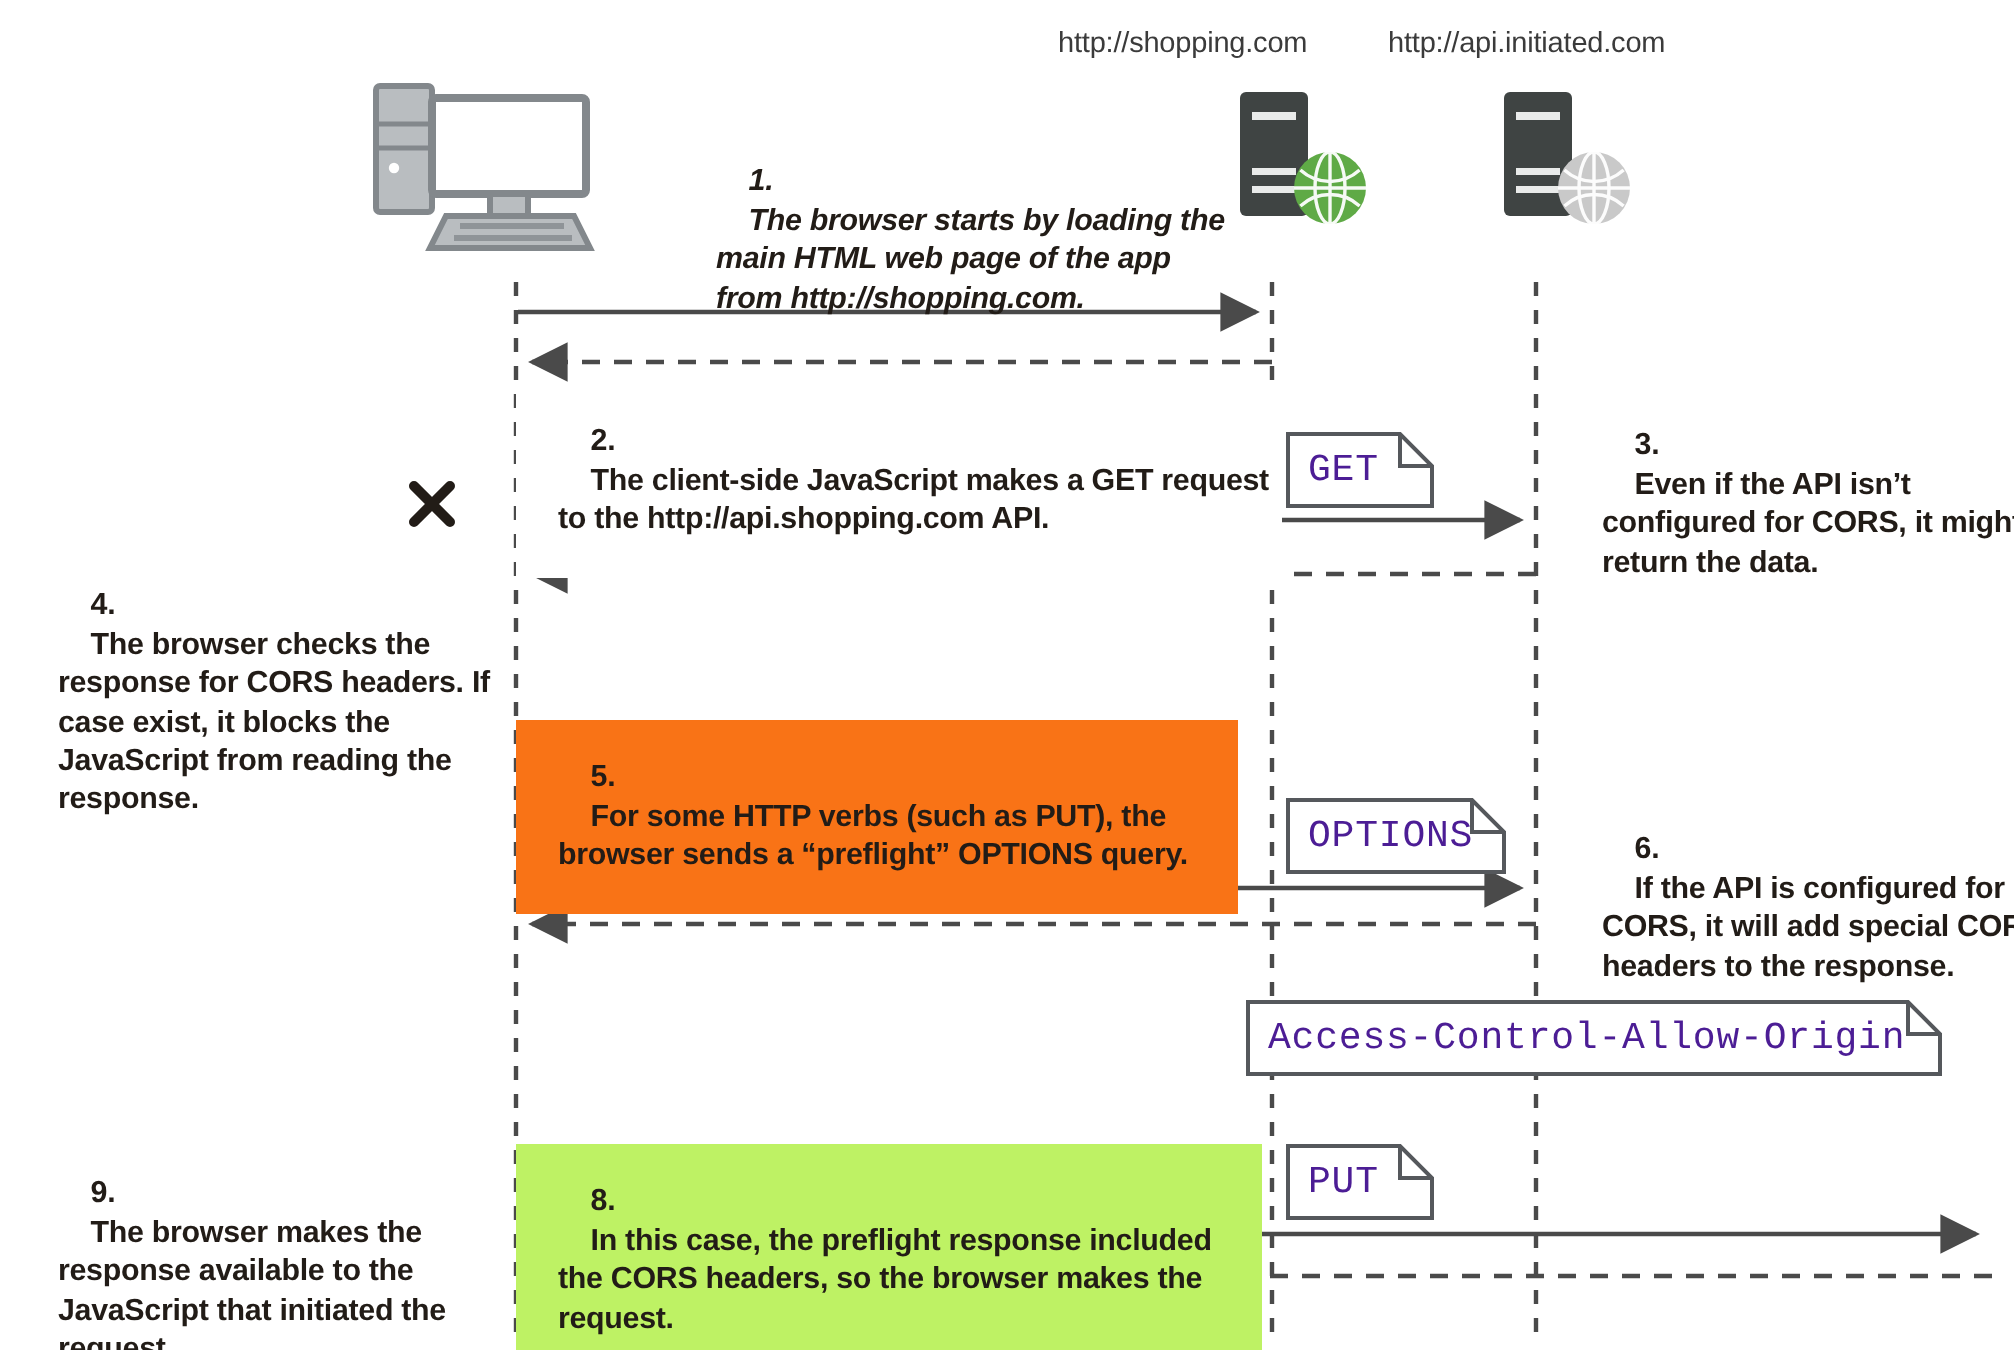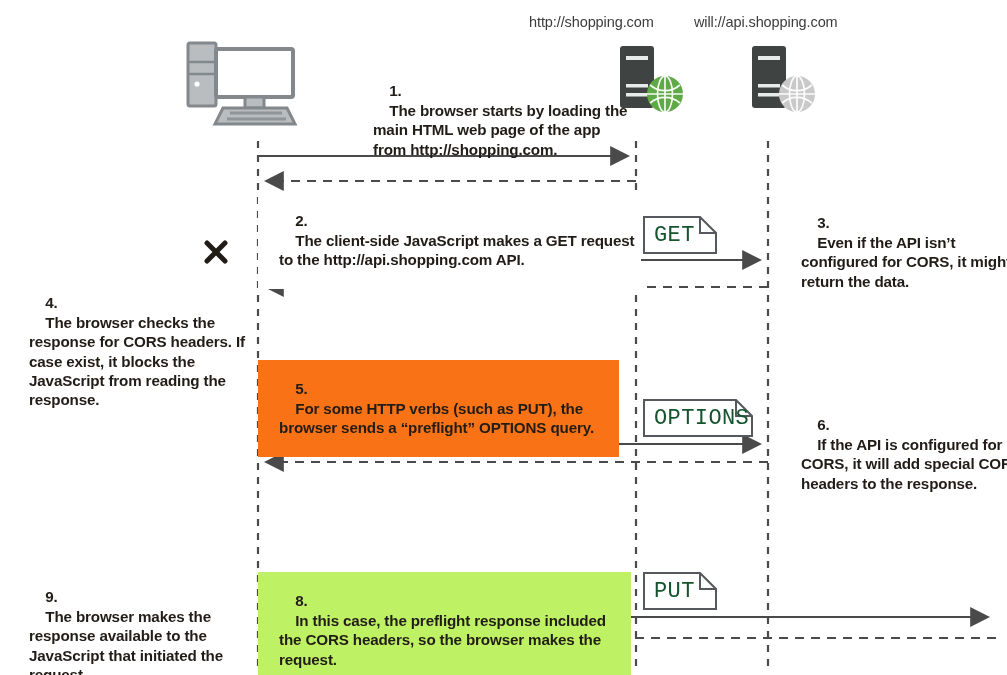--- a/index.html
+++ b/index.html
@@ -57,22 +57,22 @@
     position: absolute;
     background: #ffffff;
     box-sizing: border-box;
     display: flex;
     align-items: center;
   }
   .doctag svg { position: absolute; left: 0; top: 0; }
   .doctag .doctag-text {
     position: relative;
     font-family: "Liberation Mono", monospace;
-    font-size: 22px;
-    color: #14532d;
+    font-size: 19px;
+    color: #4c1d95;
     letter-spacing: 0.4px;
     padding-left: 11px;
     white-space: nowrap;
   }
 
   
   .xmark {
     position: absolute;
     width: 26px;
     height: 26px;
@@ -115,21 +115,21 @@
     <line x1="259" y1="444" x2="760" y2="444" stroke="#4a4a4a" stroke-width="2.2" marker-end="url(#arrR)"></line>
 
     <line x1="768" y1="462" x2="266" y2="462" stroke="#4a4a4a" stroke-width="2.2" stroke-dasharray="9,7" marker-end="url(#arrL)"></line>
 
     <line x1="259" y1="617" x2="988" y2="617" stroke="#4a4a4a" stroke-width="2.2" marker-end="url(#arrR)"></line>
 
     <line x1="996" y1="638" x2="266" y2="638" stroke="#4a4a4a" stroke-width="2.2" stroke-dasharray="9,7" marker-end="url(#arrL)"></line>
   </svg>
 
   <div class="host-label" style="left:529px; top:14px;">http://shopping.com</div>
-  <div class="host-label" style="left:694px; top:14px;">will://api.shopping.com</div>
+  <div class="host-label" style="left:694px; top:14px;">http://api.initiated.com</div>
 
   <div class="computer" style="left:183px; top:40px;">
     <svg width="116" height="88" viewBox="0 0 116 88" xmlns="http://www.w3.org/2000/svg">
 
       <rect x="5" y="3" width="28" height="63" rx="2" fill="#b9bdc0" stroke="#83888c" stroke-width="3"></rect>
       <line x1="5" y1="22" x2="33" y2="22" stroke="#83888c" stroke-width="2.5"></line>
       <line x1="5" y1="34" x2="33" y2="34" stroke="#83888c" stroke-width="2.5"></line>
       <circle cx="14" cy="44" r="2.6" fill="#ffffff"></circle>
 
       <rect x="33" y="9" width="77" height="48" rx="2" fill="#ffffff" stroke="#83888c" stroke-width="4"></rect>
@@ -173,21 +173,21 @@
           <ellipse cx="18" cy="18" rx="7.5" ry="18"></ellipse>
           <line x1="0" y1="18" x2="36" y2="18"></line>
           <path d="M3.2 9 A 22 22 0 0 0 32.8 9"></path>
           <path d="M3.2 27 A 22 22 0 0 1 32.8 27"></path>
           <line x1="18" y1="0" x2="18" y2="36"></line>
         </g>
       </g>
     </svg>
   </div>
 
-  <div class="step" style="left:352px; top:62px; width:262px;">
+  <div class="step" style="left:337px; top:62px; width:262px;font-style:italic;">
     <span class="num">1. </span>
     <span>The browser starts by loading the main HTML web page of the app from http://shopping.com.</span>
   </div>
 
   <div class="step" style="left:258px; top:192px; width:362px; background:#ffffff;">
     <span class="num">2. </span>
     <span>The client-side JavaScript makes a GET request to the http://api.shopping.com API.</span>
   </div>
 
   <div class="step" style="left:780px; top:194px; width:228px;">
@@ -244,14 +244,21 @@
   </div>
 
   <div class="doctag" style="left:643px; top:572px; width:74px; height:38px;">
     <svg width="74" height="38" viewBox="0 0 74 38" xmlns="http://www.w3.org/2000/svg">
       <path d="M1 1 H57 L73 17 V37 H1 Z" fill="#ffffff" stroke="#55585c" stroke-width="2"></path>
       <path d="M57 1 V17 H73" fill="none" stroke="#55585c" stroke-width="2"></path>
     </svg>
     <span class="doctag-text">PUT</span>
   </div>
 
+  <div class="doctag" style="left:623px; top:500px; width:348px; height:38px;">
+    <svg width="348" height="38" viewBox="0 0 348 38" xmlns="http://www.w3.org/2000/svg">
+      <path d="M1 1 H331 L347 17 V37 H1 Z" fill="#ffffff" stroke="#55585c" stroke-width="2"></path>
+      <path d="M331 1 V17 H347" fill="none" stroke="#55585c" stroke-width="2"></path>
+    </svg>
+    <span class="doctag-text">Access-Control-Allow-Origin</span>
+  </div>
 
 </div>
 
 </body></html>

